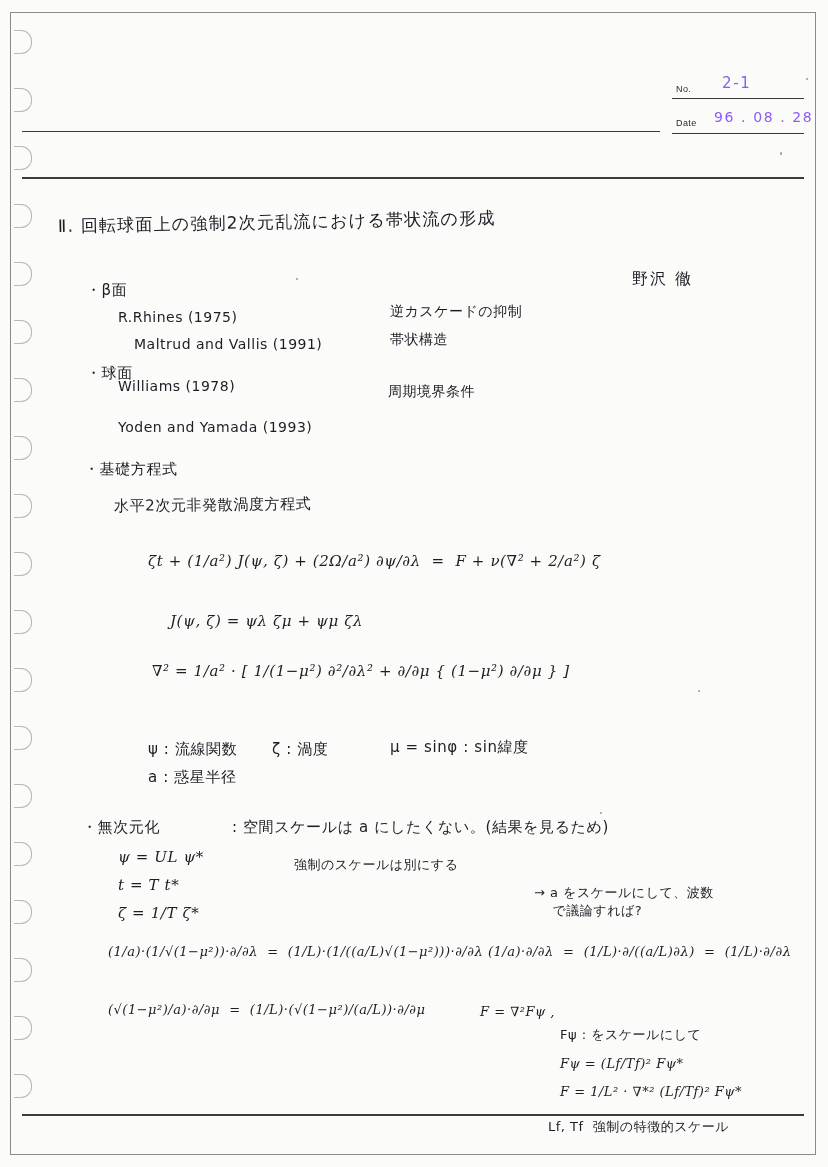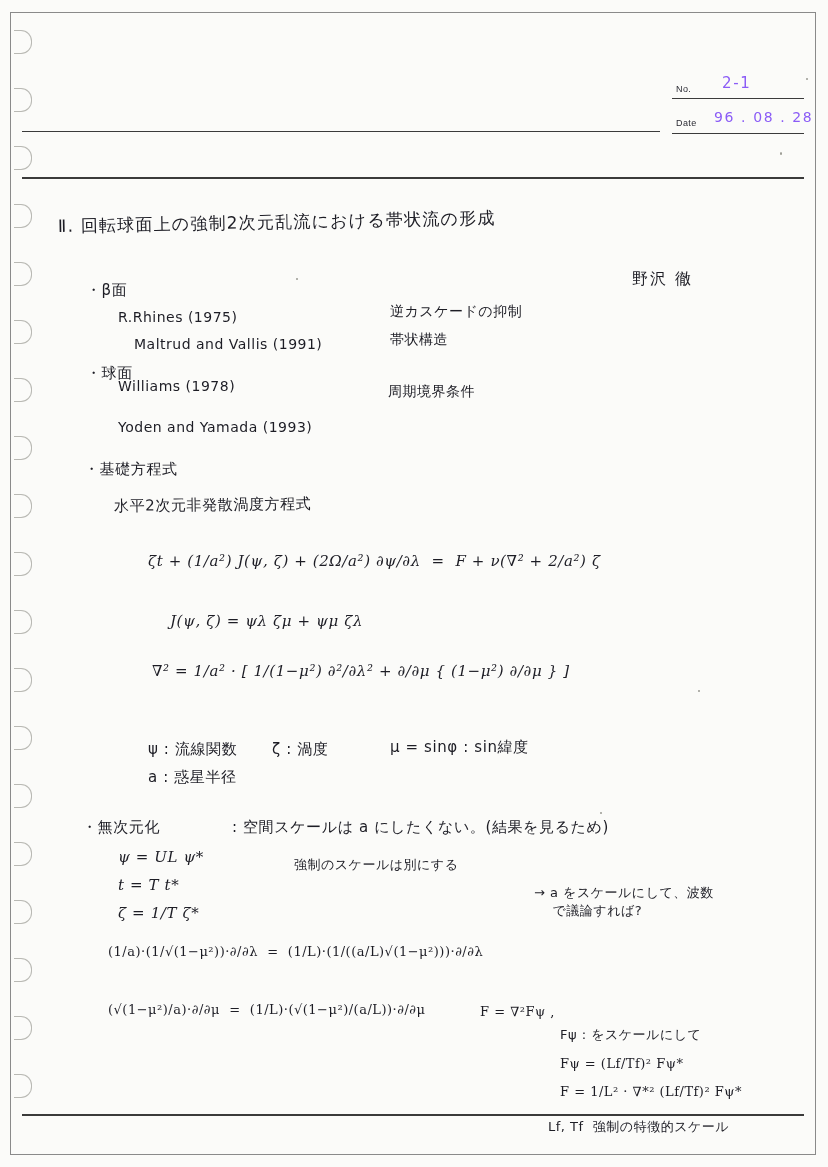--- a/index.html
+++ b/index.html
@@ -89,20 +89,21 @@
   }
   .eq {
     font-size: 15px;
     font-family: "DejaVu Serif", serif;
     font-style: italic;
     letter-spacing: 0.6px;
   }
   .eq-small {
     font-size: 13px;
     font-family: "DejaVu Serif", serif;
+    font-style: italic;
     letter-spacing: 0.5px;
   }
   .note {
     font-size: 13px;
     letter-spacing: 0.5px;
   }
   .slant { transform: rotate(-1.1deg); transform-origin: left center; }
   .slant2 { transform: rotate(-0.7deg); transform-origin: left center; }
   .speck {
     position: absolute;
@@ -179,20 +180,21 @@
   <div class="handwriting body-line" style="left:232px; top:818px;">: 空間スケールは a にしたくない。(結果を見るため)</div>
 
   <div class="handwriting eq" style="left:118px; top:848px;">ψ = UL ψ*</div>
   <div class="handwriting eq" style="left:118px; top:876px;">t = T t*</div>
   <div class="handwriting eq" style="left:118px; top:904px;">ζ = 1/T ζ*</div>
   <div class="handwriting note" style="left:294px; top:856px;">強制のスケールは別にする</div>
   <div class="handwriting note" style="left:534px; top:884px; white-space:pre;">→ a をスケールにして、波数
     で議論すれば?</div>
 
   <div class="handwriting eq-small" style="left:108px; top:944px;">(1/a)·(1/√(1−μ²))·∂/∂λ  =  (1/L)·(1/((a/L)√(1−μ²)))·∂/∂λ</div>
+  <div class="handwriting eq-small" style="left:488px; top:944px;">(1/a)·∂/∂λ  =  (1/L)·∂/((a/L)∂λ)  =  (1/L)·∂/∂λ</div>
   <div class="handwriting eq-small" style="left:108px; top:1002px;">(√(1−μ²)/a)·∂/∂μ  =  (1/L)·(√(1−μ²)/(a/L))·∂/∂μ</div>
 
   <div class="handwriting eq-small" style="left:480px; top:1004px;">F = ∇²Fψ ,</div>
   <div class="handwriting note" style="left:560px; top:1026px;">Fψ : をスケールにして</div>
   <div class="handwriting eq-small" style="left:560px; top:1056px;">Fψ = (Lf/Tf)² Fψ*</div>
   <div class="handwriting eq-small" style="left:560px; top:1084px;">F = 1/L² · ∇*² (Lf/Tf)² Fψ*</div>
   <div class="handwriting note" style="left:548px; top:1118px;">Lf, Tf  強制の特徴的スケール</div>
 
   <div class="speck" style="left:806px; top:78px; width:2px; height:2px;"></div>
   <div class="speck" style="left:780px; top:152px; width:2px; height:3px;"></div>

